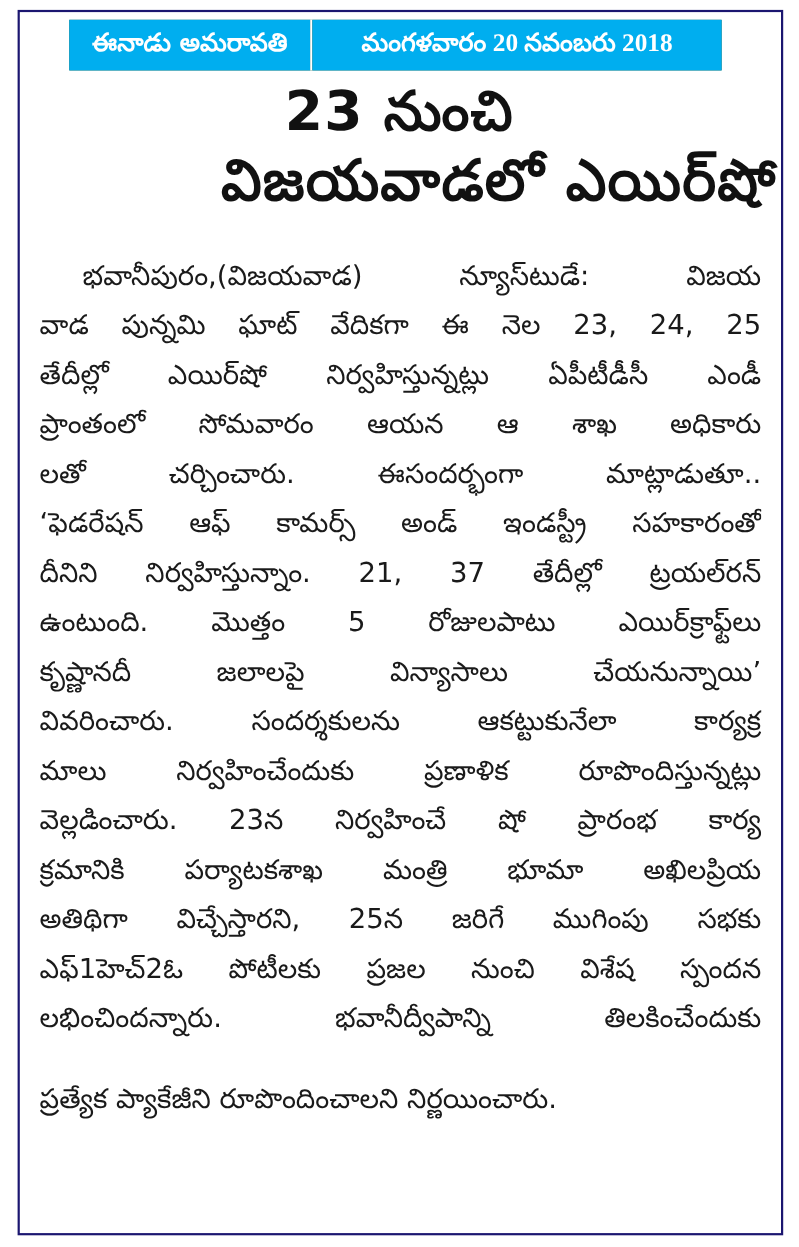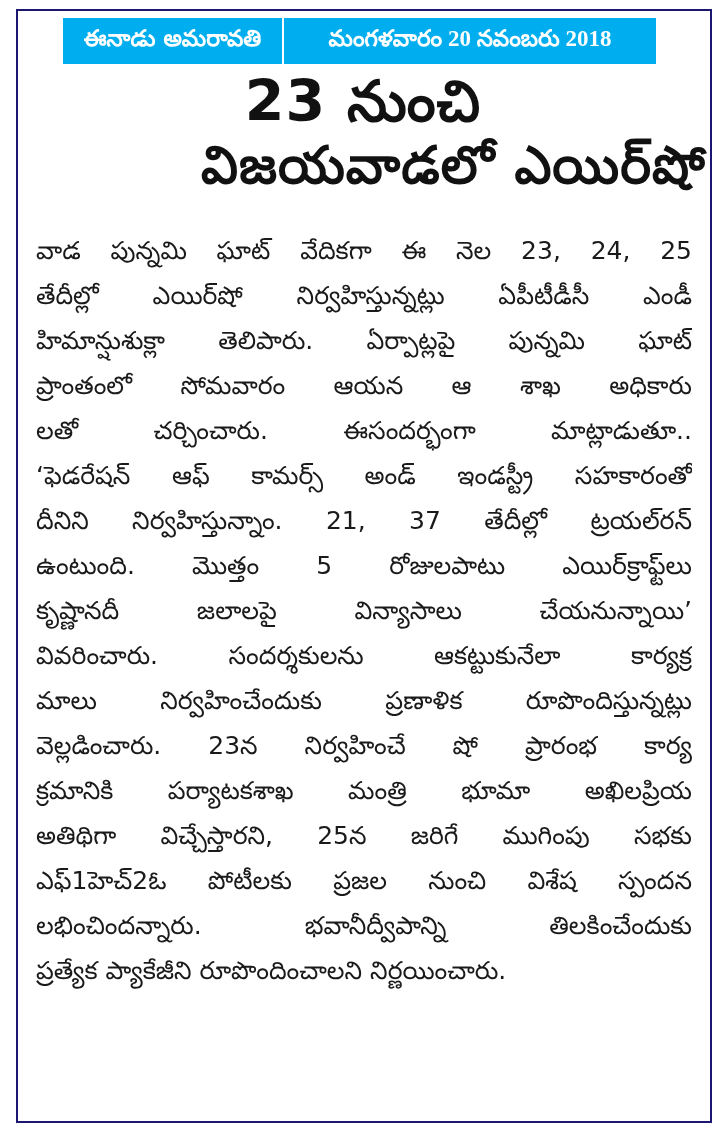--- a/index.html
+++ b/index.html
@@ -62,21 +62,21 @@
       width: 686px;
       text-align: center;
       font-family: "DejaVu Sans", sans-serif;
       font-weight: bold;
       color: #111111;
       white-space: nowrap;
       letter-spacing: 1px;
     }
     .headline.line1 {
       top: 68px;
-      font-size: 57px;
+      font-size: 50px;
       line-height: 66px;
     }
     .headline.line2 {
       top: 130px;
       font-size: 52px;
       line-height: 70px;
       text-align: right;
     }
     .body-text {
       position: absolute;
@@ -93,40 +93,41 @@
       white-space: nowrap;
       text-align: justify;
       text-align-last: justify;
       overflow: hidden;
     }
     .body-line.first {
       padding-left: 39px;
     }
     .body-line.last {
       text-align-last: left;
+      margin-top: 28px;
     }
   </style>
 </head>
 <body>
 
 <div class="frame"></div>
 
 <div class="header-band">
   <div class="header-seg paper">ఈనాడు అమరావతి</div>
   <div class="header-divider"></div>
   <div class="header-seg date">మంగళవారం 20 నవంబరు 2018</div>
 </div>
 
 <div class="headline line1">23 నుంచి</div>
 <div class="headline line2">విజయవాడలో ఎయిర్‌షో</div>
 
 <div class="body-text">
+  <div class="body-line first">భవానీపురం,(విజయవాడ) న్యూస్‌టుడే: విజయ</div>
   <div class="body-line">వాడ పున్నమి ఘాట్ వేదికగా ఈ నెల 23, 24, 25</div>
   <div class="body-line">తేదీల్లో ఎయిర్‌షో నిర్వహిస్తున్నట్లు ఏపీటీడీసీ ఎండీ</div>
-  <div class="body-line">హిమాన్షుశుక్లా తెలిపారు. ఏర్పాట్లపై పున్నమి ఘాట్</div>
   <div class="body-line">ప్రాంతంలో సోమవారం ఆయన ఆ శాఖ అధికారు</div>
   <div class="body-line">లతో చర్చించారు. ఈసందర్భంగా మాట్లాడుతూ..</div>
   <div class="body-line">‘ఫెడరేషన్ ఆఫ్ కామర్స్ అండ్ ఇండస్ట్రీ సహకారంతో</div>
   <div class="body-line">దీనిని నిర్వహిస్తున్నాం. 21, 37 తేదీల్లో ట్రయల్‌రన్</div>
   <div class="body-line">ఉంటుంది. మొత్తం 5 రోజులపాటు ఎయిర్‌క్రాఫ్ట్‌లు</div>
   <div class="body-line">కృష్ణానదీ జలాలపై విన్యాసాలు చేయనున్నాయి’</div>
   <div class="body-line">వివరించారు. సందర్శకులను ఆకట్టుకునేలా కార్యక్ర</div>
   <div class="body-line">మాలు నిర్వహించేందుకు ప్రణాళిక రూపొందిస్తున్నట్లు</div>
   <div class="body-line">వెల్లడించారు. 23న నిర్వహించే షో ప్రారంభ కార్య</div>
   <div class="body-line">క్రమానికి పర్యాటకశాఖ మంత్రి భూమా అఖిలప్రియ</div>

